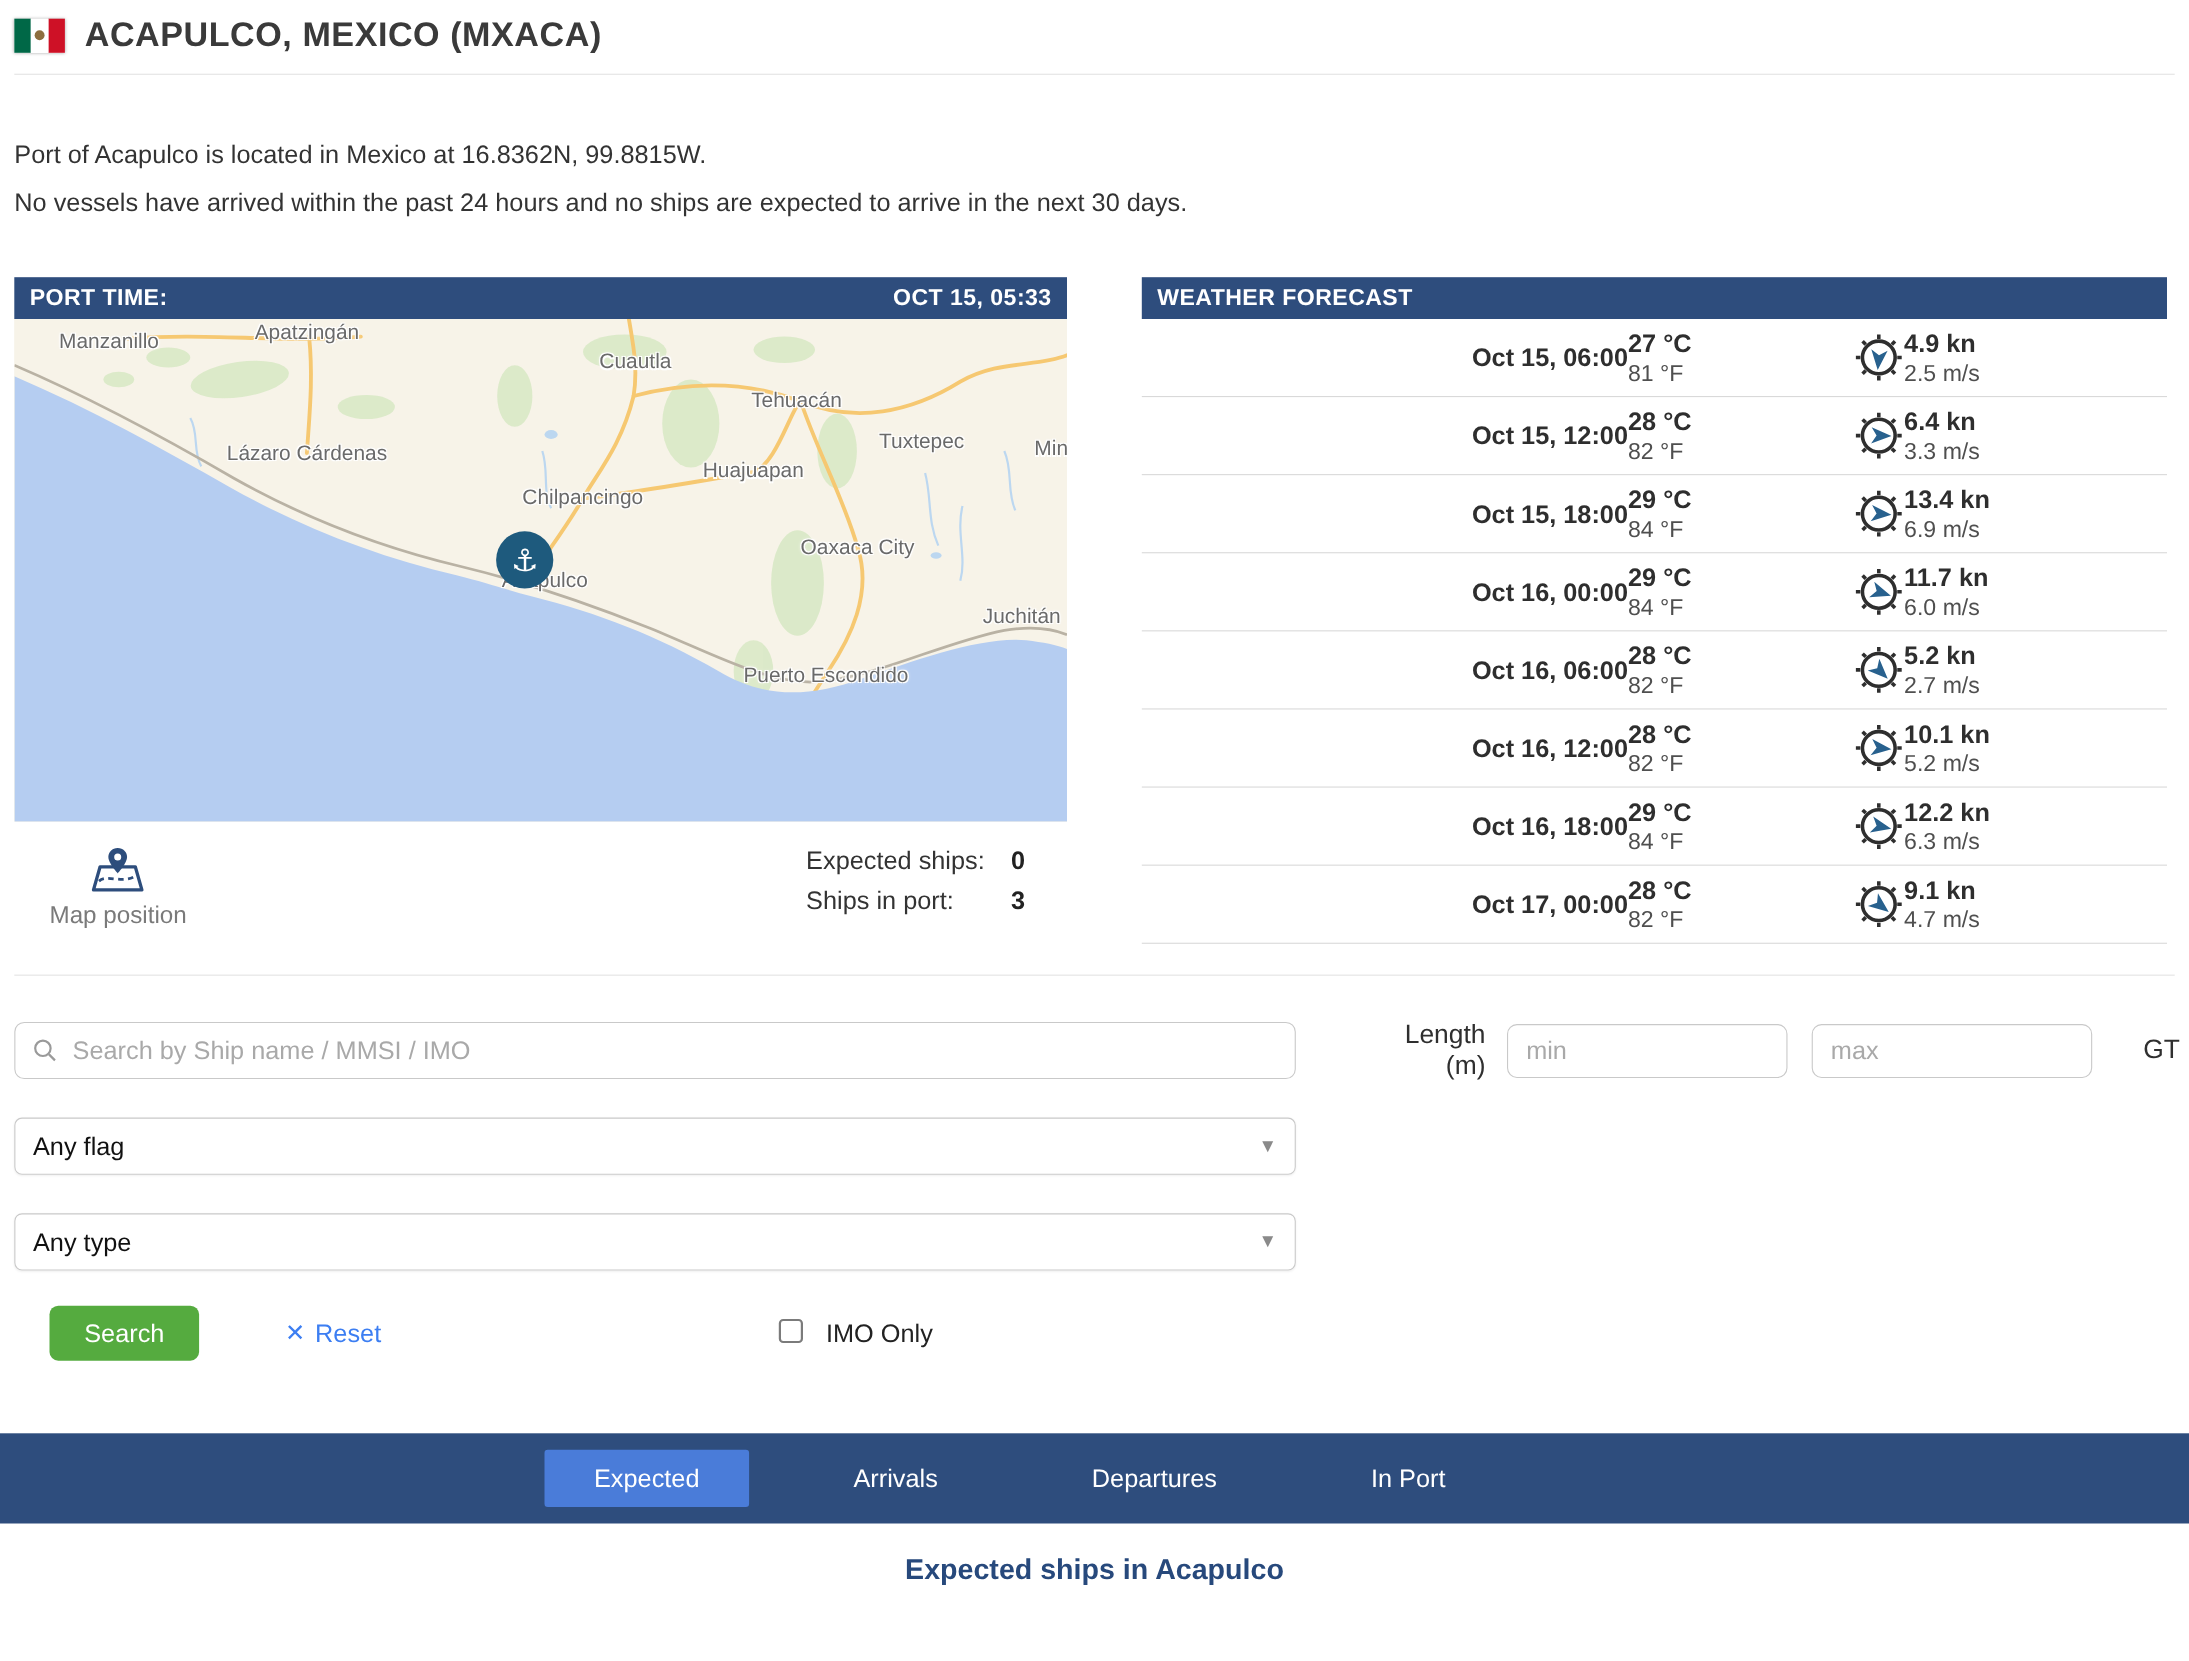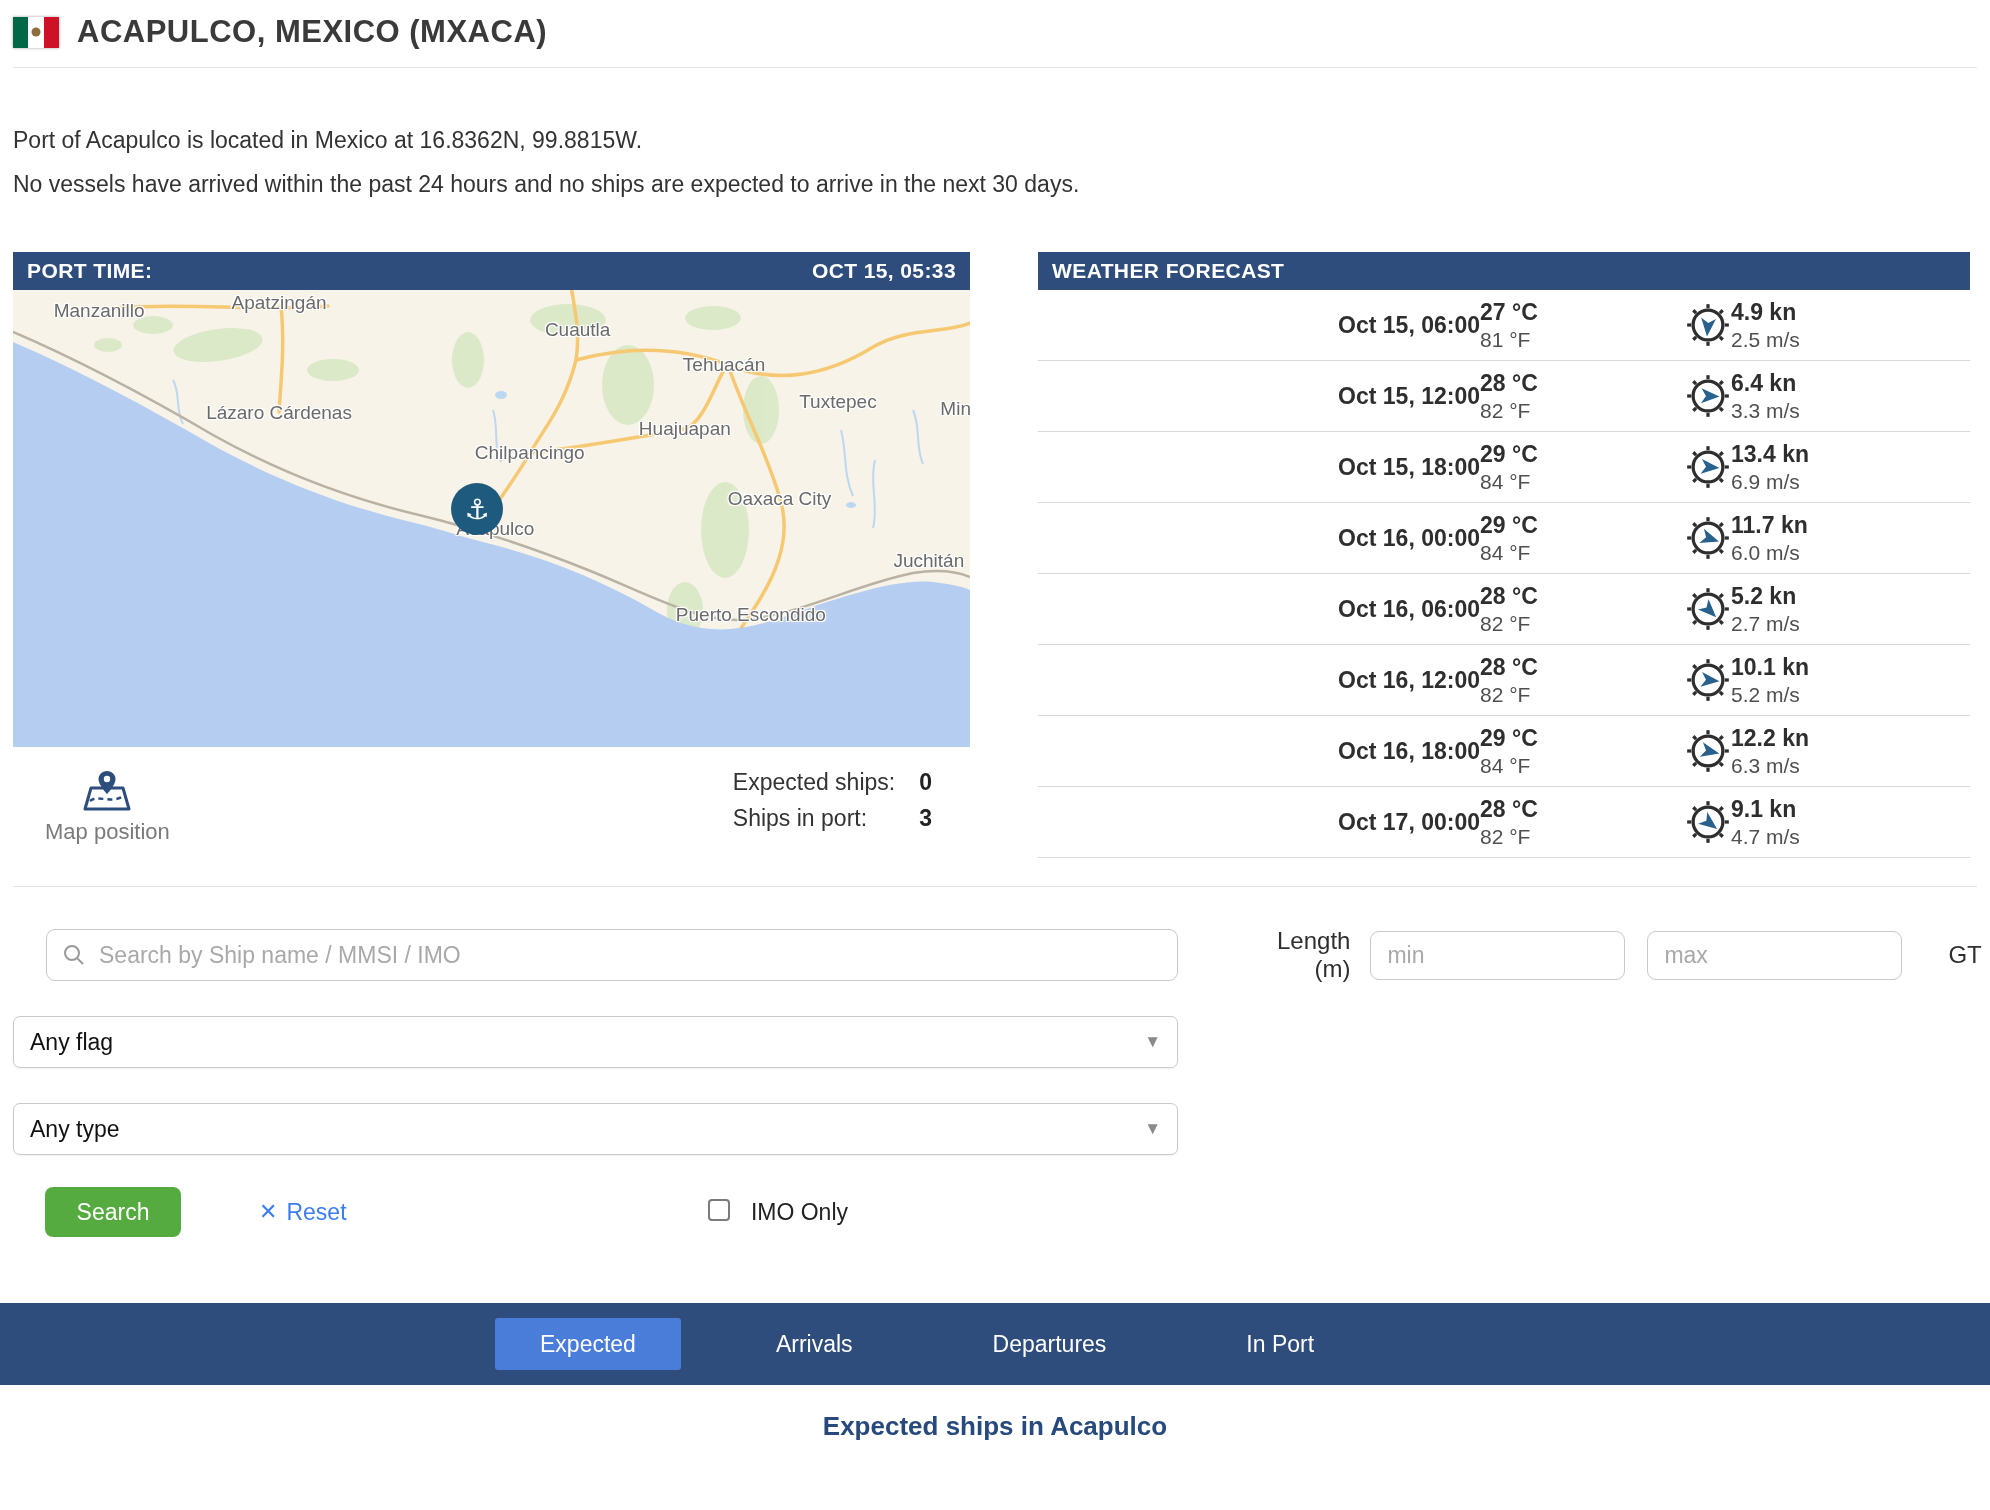--- a/index.html
+++ b/index.html
@@ -55,21 +55,21 @@
   .compass { width:46px; height:46px; flex:0 0 auto; }
   .wvals .kn { font-size:23px; font-weight:bold; color:#2e2e2e; }
   .wvals .ms { font-size:21px; color:#4f4f4f; margin-top:2px; }
 
   hr.rule2 { border:none; border-top:1px solid #e3e3e3; margin-top:28px; }
 
   
   .filters { display:flex; margin-top:42px; }
   .fleft { width:1165px; }
   .fright { margin-left:auto; width:700px; display:flex; gap:46px; }
-  .searchwrap { position:relative;margin-left:33px; }
+  .searchwrap { position:relative; }
   .searchwrap svg { position:absolute; left:16px; top:14px; }
   input.txt { width:100%; height:52px; border:1.5px solid #c9c9c9; border-radius:9px;
     font-size:23px; color:#333; padding:0 16px; font-family:inherit; }
   input.txt::placeholder { color:#a9a9a9; }
   .search-input { padding-left:52px !important; }
   .selectbox { margin-top:35px; height:52px; border:1px solid #c9c9c9; border-radius:7px;
     display:flex; align-items:center; padding:0 16px; font-size:23px; color:#111; cursor:pointer;
     box-shadow:0 1px 2px rgba(0,0,0,.06); }
   .selectbox .arrow { margin-left:auto; color:#8a8a8a; font-size:17px; }
   .actions { margin-top:32px; display:flex; align-items:center;padding-left:32px; }

